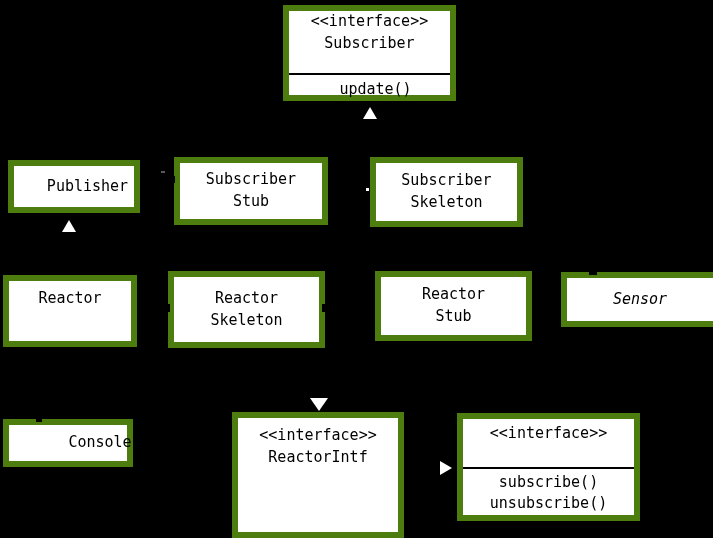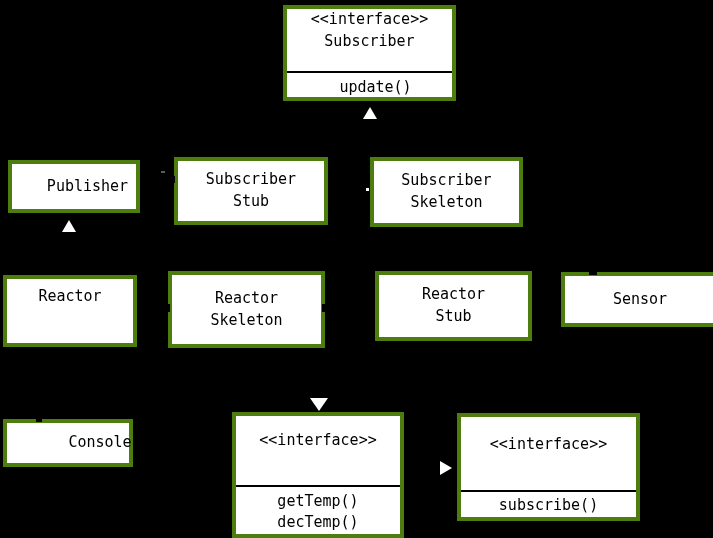--- a/index.html
+++ b/index.html
@@ -14,21 +14,21 @@
     height: 538px;
     background: #000000;
     overflow: hidden;
     font-family: "DejaVu Sans Mono", "Liberation Mono", monospace;
   }
 
   
   .uml-box {
     position: absolute;
     background: #ffffff;
-    border: 4px solid #4d7c0f;
+    border: 6px solid #4d7c0f;
     box-sizing: border-box;
     color: #000000;
     display: flex;
     flex-direction: column;
     gap: 18px;
   }
   .uml-compartment {
     display: flex;
     flex-direction: column;
     align-items: center;
@@ -41,20 +41,21 @@
   }
   .uml-line {
     display: block;
     text-align: center;
     white-space: pre;
     line-height: 1.45;
     font-size: 15px;
     letter-spacing: 0px;
   }
   .uml-line.italic {
+    font-style: italic;
   }
 
   
   .tri {
     position: absolute;
     width: 0;
     height: 0;
   }
   .tri-up-hollow {
     border-left: 7px solid transparent;
@@ -163,31 +164,29 @@
     </div>
   </div>
 
   <div class="stub-dark" style="left:36px; top:417px; width:6px; height:5px; background:#000000;"></div>
 
   <div class="tri tri-down-white" style="left:310px; top:398px;"></div>
 
   <div class="uml-box" style="left:232px; top:412px; width:172px; height:126px;">
     <div class="uml-compartment" style="height:58px;">
       <span class="uml-line">&lt;&lt;interface&gt;&gt;</span>
-    </div>
-    <div class="uml-compartment divided" style="flex:1; justify-content:flex-start; padding-top:4px;">
-      <span class="uml-line">getTemp()</span>
-      <span class="uml-line">decTemp()</span>
+      <span class="uml-line">ReactorIntf</span>
     </div>
   </div>
 
   <div class="tri tri-right-white" style="left:440px; top:461px;"></div>
 
   <div class="uml-box" style="left:457px; top:413px; width:183px; height:108px;">
     <div class="uml-compartment" style="height:56px;">
       <span class="uml-line">&lt;&lt;interface&gt;&gt;</span>
     </div>
     <div class="uml-compartment divided" style="flex:1; justify-content:flex-start; padding-top:3px;">
       <span class="uml-line">subscribe()</span>
+      <span class="uml-line">unsubscribe()</span>
     </div>
   </div>
 
 </div>
 
 </body></html>

